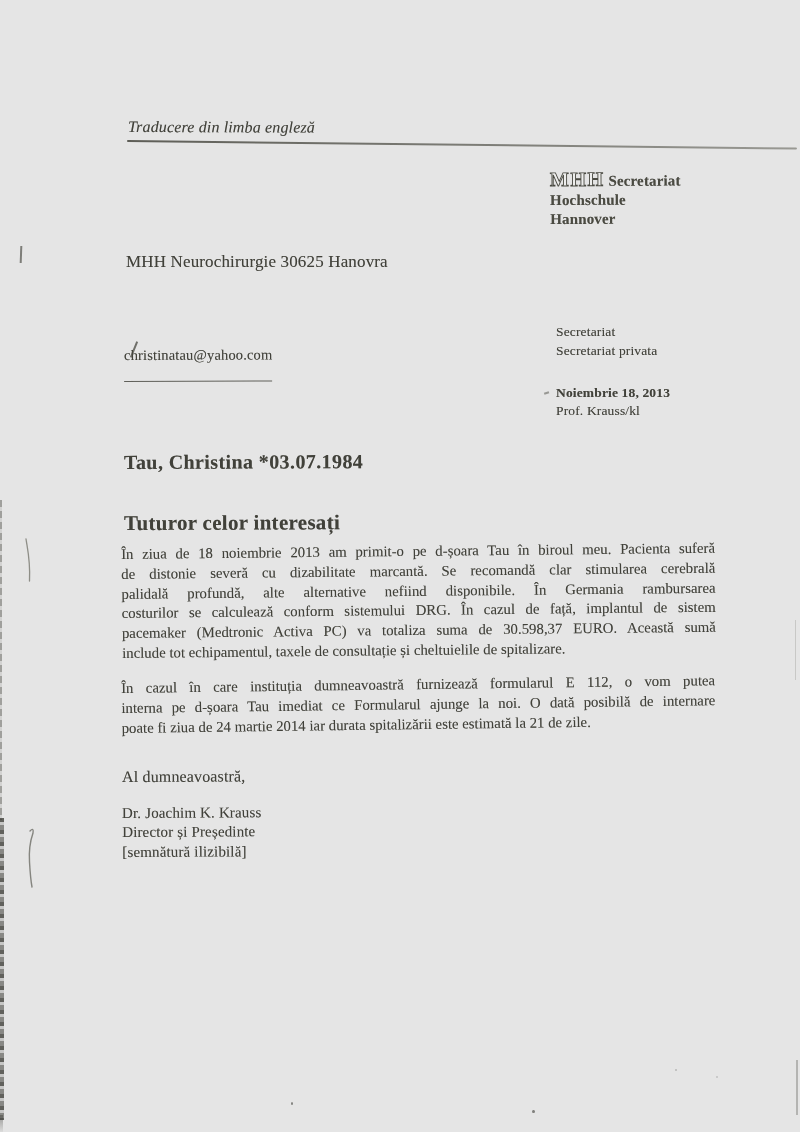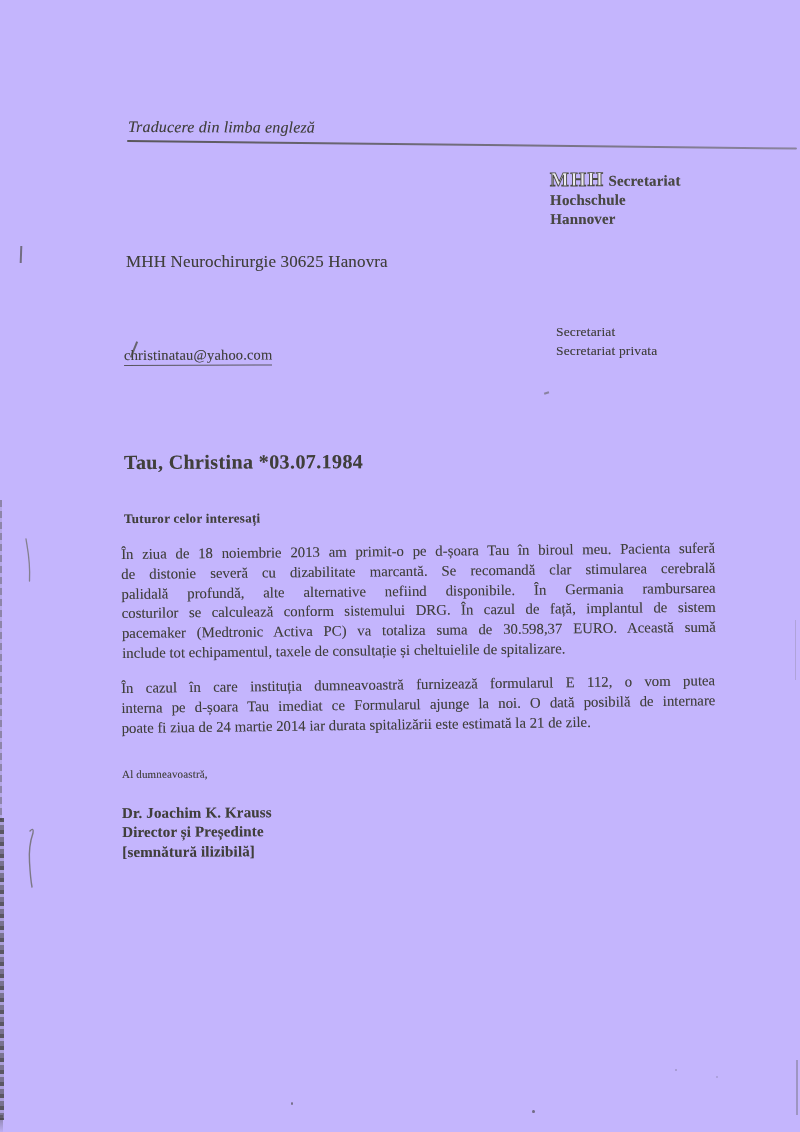--- a/index.html
+++ b/index.html
@@ -2,21 +2,21 @@
 <html style="--ink: #3e3e37;"><head>
 <meta charset="utf-8">
 <style>
   :root { --ink: #3e3e37; }
   * { margin: 0; padding: 0; box-sizing: border-box; }
   html, body { background: #ffffff; }
   .paper {
     position: relative;
     width: 800px;
     height: 1132px;
-    background: #c4b5fd;
+    background: #e5e5e5;
     overflow: hidden;
     font-family: "Liberation Serif", "DejaVu Serif", serif;
     color: var(--ink);
   }
   .txt {
     position: absolute;
     color: rgba(58,58,51,0.93);
     text-shadow: 0 0 0.6px rgba(58,58,51,0.40);
     letter-spacing: 0.15px;
   }
@@ -54,49 +54,49 @@
     color: rgba(66,66,58,0.95);
     -webkit-text-stroke: 0.9px rgba(66,66,58,0.95);
     -webkit-text-fill-color: rgba(252,252,251,0.85);
   }
   .addr-line { left: 126px; top: 252px; font-size: 17px; }
   .office-block { left: 556px; top: 290px; font-size: 13.5px; line-height: 19px; margin-top: 32px; }
   .email-line {
     left: 124px; top: 347px;
     font-size: 14.5px;
     border-bottom: 1.2px solid rgba(62,62,55,0.8);
-    padding-bottom: 1px;
+    padding-bottom: 17px;
     transform: rotate(-0.2deg);
     transform-origin: left top;
   }
   .date-block { left: 556px; top: 384px; font-size: 13.5px; line-height: 18px; }
   .date-line { font-weight: 700; }
   .subject-line {
     left: 124px; top: 451px;
     font-weight: 700; font-size: 20px; letter-spacing: 0.4px;
     transform: rotate(-0.2deg); transform-origin: left top;
   }
   .salutation-line {
     left: 124px; top: 511px;
-    font-weight: 700; font-size: 13px; letter-spacing: 0.3px;
+    font-weight: 700; font-size: 21px; letter-spacing: 0.3px;
     transform: rotate(-0.2deg); transform-origin: left top;
   }
   .para {
     position: absolute;
     width: 594px;
     font-size: 14.8px;
     line-height: 19.8px;
     transform-origin: left top;
   }
   .para-1 { left: 121px; top: 545px; transform: rotate(-0.6deg); }
   .para-2 { left: 121px; top: 679px; transform: rotate(-0.75deg); }
   .jline { text-align: justify; text-align-last: justify; color: rgba(58,58,51,0.93); text-shadow: 0 0 0.6px rgba(58,58,51,0.40); }
   .jline.last { text-align-last: left; }
-  .closing-line { left: 122px; top: 768px; font-size: 11px; transform: rotate(-0.25deg); transform-origin: left top; }
-  .sig-block { left: 122px; top: 804px; font-size: 15px; line-height: 19.4px; transform: rotate(-0.3deg); transform-origin: left top; font-weight: bold; }
+  .closing-line { left: 122px; top: 768px; font-size: 16px; transform: rotate(-0.25deg); transform-origin: left top; }
+  .sig-block { left: 122px; top: 804px; font-size: 15px; line-height: 19.4px; transform: rotate(-0.3deg); transform-origin: left top; }
 
   
   .artifact { position: absolute; pointer-events: none; }
   .edge-line-upper {
     left: 0; top: 500px; width: 2px; height: 320px;
     background: repeating-linear-gradient(to bottom, rgba(75,75,68,0.45) 0 7px, rgba(75,75,68,0.12) 7px 11px);
   }
   .edge-strip-lower {
     left: 0; top: 818px; width: 4px; height: 302px;
     background: repeating-linear-gradient(to bottom, rgba(60,60,54,0.78) 0 4px, rgba(60,60,54,0.18) 4px 7px, rgba(60,60,54,0.55) 7px 12px);
@@ -133,20 +133,24 @@
 
   <div class="txt addr-line">MHH Neurochirurgie 30625 Hanovra</div>
 
   <div class="txt office-block">
     <div>Secretariat</div>
     <div>Secretariat privata</div>
   </div>
 
   <div class="txt email-line">christinatau@yahoo.com</div>
 
+  <div class="txt date-block">
+    <div class="date-line">Noiembrie 18, 2013</div>
+    <div>Prof. Krauss/kl</div>
+  </div>
 
   <div class="txt subject-line">Tau, Christina *03.07.1984</div>
 
   <div class="txt salutation-line">Tuturor celor interesați</div>
 
   <div class="para para-1">
     <div class="jline">În ziua de 18 noiembrie 2013 am primit-o pe d-șoara Tau în biroul meu. Pacienta suferă</div>
     <div class="jline">de distonie severă cu dizabilitate marcantă. Se recomandă clar stimularea cerebrală</div>
     <div class="jline">palidală profundă, alte alternative nefiind disponibile. În Germania rambursarea</div>
     <div class="jline">costurilor se calculează conform sistemului DRG. În cazul de față, implantul de sistem</div>

